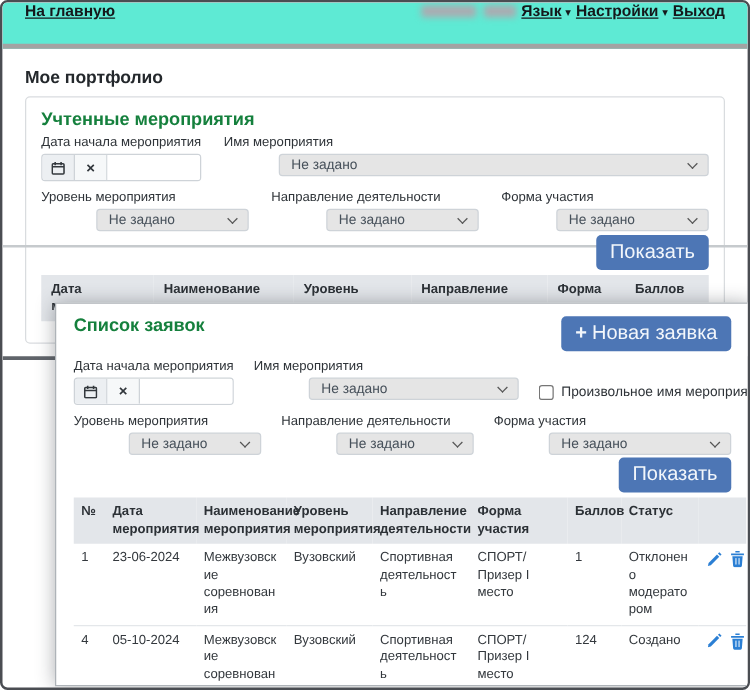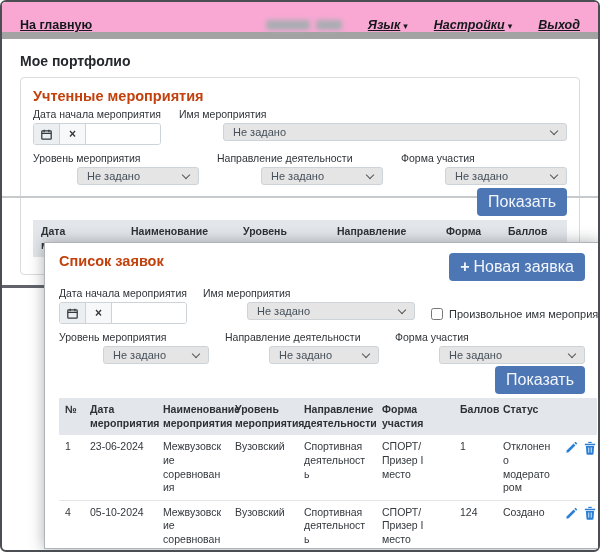--- a/index.html
+++ b/index.html
@@ -3,31 +3,31 @@
 <meta charset="utf-8">
 <style>
   html,body{margin:0;padding:0;background:#fff;}
   .frame{
     position:relative;width:596px;height:548px;
     border:2px solid #4a4d52;border-radius:6px;overflow:hidden;background:#fff;
     font-family:"Liberation Sans","DejaVu Sans",sans-serif;color:#212529;
   }
   
   .bg-screen{position:absolute;top:0;left:0;right:0;height:283px;background:#fff;border-bottom:3px solid #60646a;}
-  .navbar{height:37px;background:#f9a8d4;border-bottom:7px solid #a3a3a3;display:flex;align-items:flex-end;padding:0 18px;box-sizing:border-box;}
+  .navbar{height:37px;background:#5eead4;border-bottom:4px solid #a3a3a3;display:flex;align-items:flex-start;padding:0 18px;box-sizing:border-box;}
   .nav-link{font-weight:700;font-size:12.5px;text-decoration:underline;color:#15181b;cursor:pointer;white-space:nowrap;}
-  .nav-right{margin-left:auto;display:flex;align-items:center;gap:26px;font-style:italic;}
+  .nav-right{margin-left:auto;display:flex;align-items:center;gap:4px;}
   .nav-caret{display:inline-block;font-size:9px;margin-left:3px;text-decoration:none;}
   .redacted{display:flex;gap:6px;filter:blur(2.5px);}
   .redacted span{display:inline-block;height:10px;background:#a9adb2;border-radius:2px;}
   .redacted .seg1{width:44px;}.redacted .seg2{width:26px;}
   .content{padding:12px 18px 0;}
   .page-title{font-size:14px;font-weight:700;margin:2px 0 8px;color:#24282c;}
   .card{border:1px solid #d9dcdf;border-radius:4px;padding:10px 12px;height:198px;box-sizing:border-box;background:#fff;position:relative;}
-  .section-title{font-size:14.5px;font-weight:700;margin:0 0 4px;color:#c2410c;}
+  .section-title{font-size:14.5px;font-weight:700;margin:0 0 4px;color:#15803d;}
   .filter-label{display:block;font-size:10.5px;color:#2f3439;margin:0 0 3px;}
   .frow{display:flex;gap:18px;}
   .fcol{flex:1;min-width:0;}
   .fcol-fixed{flex:0 0 auto;}
   .date-group{width:128px;height:22px;display:flex;border:1px solid #ced3d8;border-radius:3px;background:#fff;overflow:hidden;box-sizing:border-box;}
   .dg-btn{width:26px;display:flex;align-items:center;justify-content:center;border-right:1px solid #ced3d8;cursor:pointer;box-sizing:border-box;}
   .dg-cal{background:#eceff2;}
   .dg-x{background:#f6f8f9;font-size:12px;font-weight:700;color:#32373c;}
   .date-input{flex:1;min-width:0;border:none;outline:none;font-size:11px;padding:0 4px;}
   .select{height:18px;border:1px solid #ced3d8;border-radius:3px;background:#e5e5e5;display:flex;align-items:center;justify-content:space-between;padding:0 9px;font-size:11px;color:#46505a;cursor:pointer;box-sizing:border-box;margin-left:44px;}

